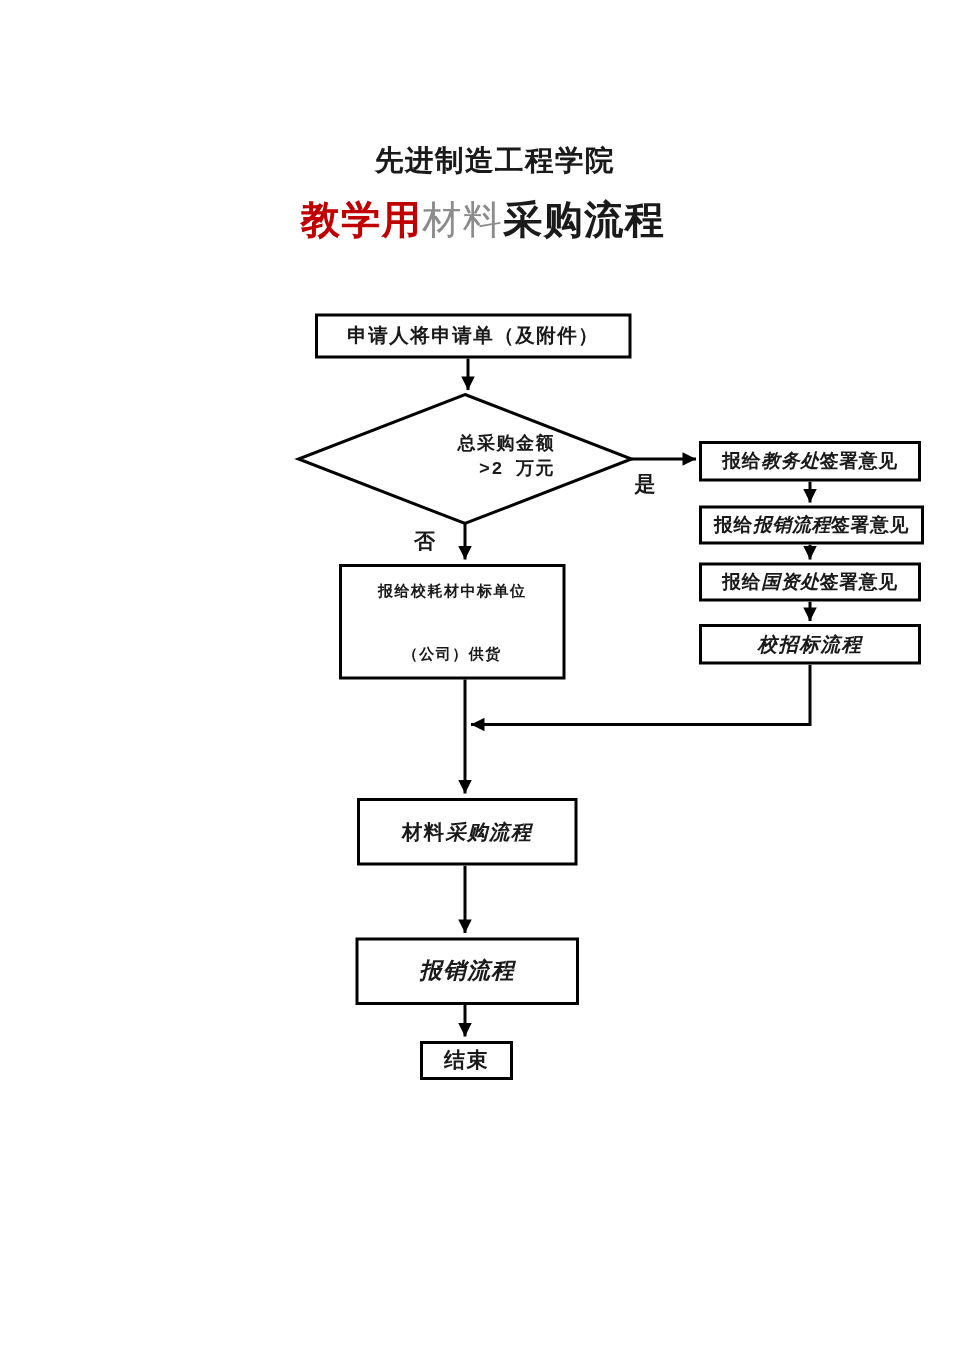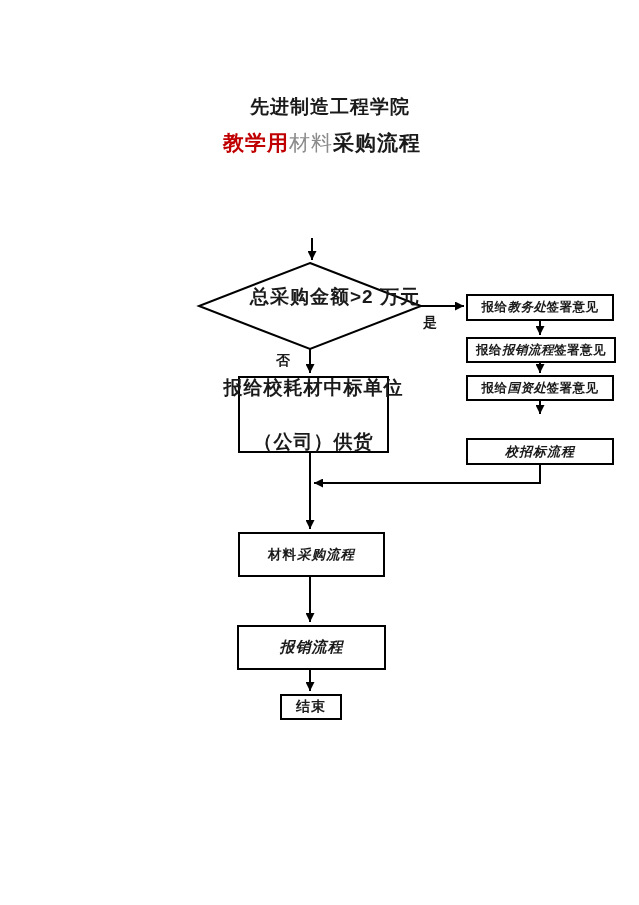--- a/index.html
+++ b/index.html
@@ -1,59 +1,59 @@
 <!DOCTYPE html>
 <html><head>
 <meta charset="utf-8">
 <style>
   html,body{margin:0;padding:0;background:#ffffff;}
   #canvas{
     position:relative;
     width:639px;height:905px;
     background:#ffffff;
-    font-family:Liberation Sans, sans-serif;
+    font-family:Liberation Mono, monospace;
     overflow:hidden;
   }
   #connectors{position:absolute;left:0;top:0;z-index:1;}
   .title1{
     position:absolute;left:330px;top:94px;transform:translateX(-50%);
     font-size:19px;font-weight:bold;color:#1a1a1a;white-space:nowrap;
     letter-spacing:1px;z-index:2;
   }
   .title2{
     position:absolute;left:322px;top:129px;transform:translateX(-50%);
-    font-size:21px;font-weight:bold;color:#1a1a1a;white-space:nowrap;
+    font-size:26px;font-weight:bold;color:#1a1a1a;white-space:nowrap;
     letter-spacing:1px;z-index:2;
   }
   .t2-red{color:#c00000;}
   .t2-gray{color:#8c8c8c;font-weight:normal;}
   .node{
     position:absolute;z-index:2;box-sizing:border-box;
     border:2px solid #000000;background:#ffffff;
     display:flex;align-items:center;justify-content:center;
     font-weight:bold;color:#1a1a1a;text-align:center;
     letter-spacing:1px;white-space:nowrap;
   }
   .freelabel{
     position:absolute;z-index:2;font-weight:bold;color:#1a1a1a;
     font-size:14px;white-space:nowrap;
   }
   .decision-text{
     position:absolute;z-index:2;left:250px;top:288px;width:120px;
-    display:flex;flex-direction:row;align-items:flex-start;
-    font-weight:bold;color:#1a1a1a;font-size:19px;line-height:17px;
+    display:flex;flex-direction:column;align-items:flex-end;
+    font-weight:bold;color:#1a1a1a;font-size:12px;line-height:17px;
     letter-spacing:1px;white-space:nowrap;
   }
   .ital{font-style:italic;}
   #start{left:210px;top:209px;width:211px;height:30px;font-size:13px;}
   #r1{left:466px;top:294px;width:148px;height:27px;font-size:12.5px;letter-spacing:0.5px;}
   #r2{left:466px;top:337px;width:150px;height:26px;font-size:12.5px;letter-spacing:0.5px;}
   #r3{left:466px;top:375px;width:148px;height:26px;font-size:12.5px;letter-spacing:0.5px;}
-  #r4{left:466px;top:416px;width:148px;height:27px;font-size:13px;margin-top:22px;}
-  #supply{left:238px;top:376px;width:151px;height:77px;font-size:19px;
+  #r4{left:466px;top:416px;width:148px;height:27px;font-size:13px;}
+  #supply{left:226px;top:376px;width:151px;height:77px;font-size:10px;
           flex-direction:column;gap:28px;}
   #acceptance{left:238px;top:532px;width:147px;height:45px;font-size:13.5px;}
   #reimburse{left:237px;top:625px;width:149px;height:45px;font-size:15px;}
   #end{left:280px;top:694px;width:62px;height:26px;font-size:14px;}
   #label-no{left:276px;top:352px;}
   #label-yes{left:423px;top:314px;}
 </style>
 </head>
 <body>
 
@@ -78,20 +78,21 @@
       <path d="M310,670 L310,691" marker-end="url(#arrow)"></path>
     </g>
     <polygon points="310,263 421,306 310,349 199,306" fill="#ffffff" stroke="#000000" stroke-width="2"></polygon>
   </svg>
 
   <div class="title1">先进制造工程学院</div>
   <div class="title2">
     <span class="t2-red">教学用</span><span class="t2-gray">材料</span><span>采购流程</span>
   </div>
 
+  <div id="start" class="node">申请人将申请单（及附件）</div>
 
   <div class="decision-text">
     <span>总采购金额</span>
     <span>&gt;2 万元</span>
   </div>
 
   <div id="label-no" class="freelabel">否</div>
   <div id="label-yes" class="freelabel">是</div>
 
   <div id="r1" class="node">

